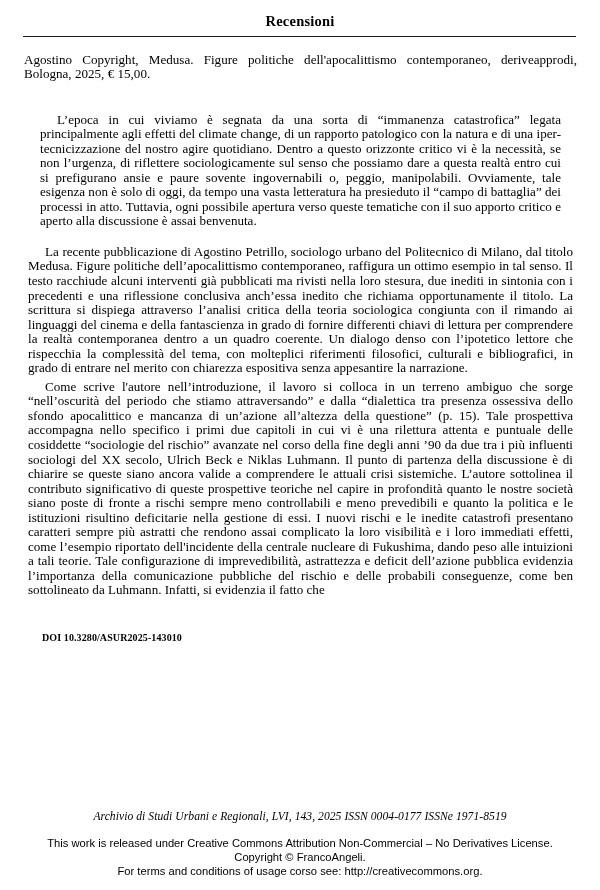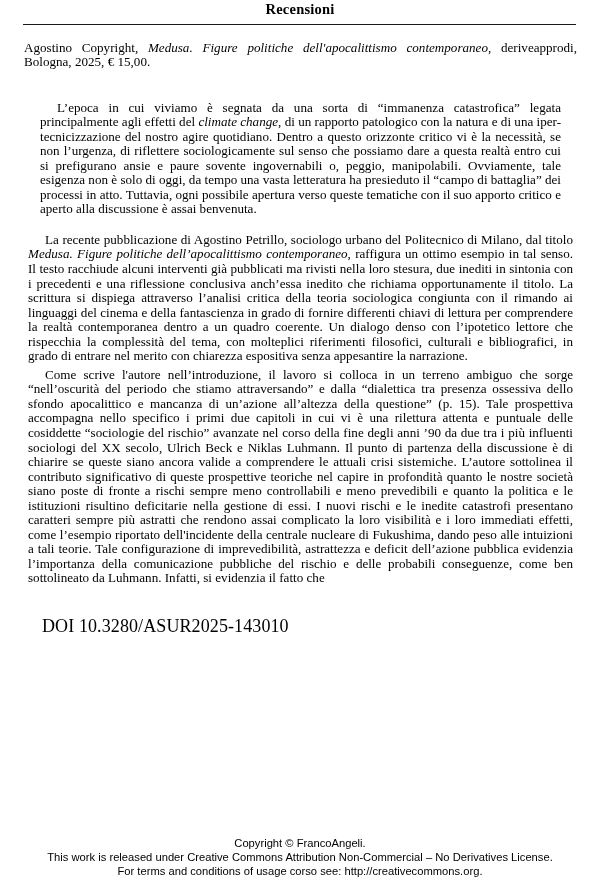--- a/index.html
+++ b/index.html
@@ -22,21 +22,21 @@
     box-sizing: border-box;
     padding: 0;
   }
 
   
   .running-head {
     text-align: center;
     font-weight: bold;
     font-size: 14.5px;
     letter-spacing: 0.2px;
-    padding-top: 2px;
+    padding-top: 14px;
     line-height: 1.1;
   }
   .head-rule {
     margin: 6px 24px 0 23px;
     border: 0;
     border-top: 1.1px solid #1a1a1a;
     height: 0;
   }
 
   
@@ -57,31 +57,31 @@
   p.para {
     margin: 4px;
     text-indent: 17px;
   }
   p.para-first {
     margin: 16px;
     padding-top: 14.5px;
     text-indent: 17px;
   }
   .it {
-    font-style: italic;
   }
 
   
   .doi {
     margin: 0 23px 0 24px;
     padding-top: 29px;
     padding-left: 18px;
-    font-size: 18px;
+    font-size: 10px;
     line-height: 14px;
     letter-spacing: 0.1px;
+    font-weight: bold;
   }
 
   
   .journal-line {
     position: absolute;
     left: 0;
     right: 0;
     top: 810px;
     text-align: center;
     font-style: italic;
@@ -120,20 +120,21 @@
     <p class="ref-head"><span>Agostino Copyright, </span><span class="it">Medusa. Figure politiche dell'apocalittismo contemporaneo</span><span>, deriveapprodi, Bologna, 2025, € 15,00.</span></p>
 
     <p class="para-first"><span>L’epoca in cui viviamo è segnata da una sorta di “immanenza catastrofica” legata principalmente agli effetti del </span><span class="it">climate change</span><span>, di un rapporto patologico con la natura e di una iper-tecnicizzazione del nostro agire quotidiano. Dentro a questo orizzonte critico vi è la necessità, se non l’urgenza, di riflettere sociologicamente sul senso che possiamo dare a questa realtà entro cui si prefigurano ansie e paure sovente ingovernabili o, peggio, manipolabili. Ovviamente, tale esigenza non è solo di oggi, da tempo una vasta letteratura ha presieduto il “campo di battaglia” dei processi in atto. Tuttavia, ogni possibile apertura verso queste tematiche con il suo apporto critico e aperto alla discussione è assai benvenuta.</span></p>
     <p class="para"><span>La recente pubblicazione di Agostino Petrillo, sociologo urbano del Politecnico di Milano, dal titolo </span><span class="it">Medusa. Figure politiche dell’apocalittismo contemporaneo</span><span>, raffigura un ottimo esempio in tal senso. Il testo racchiude alcuni interventi già pubblicati ma rivisti nella loro stesura, due inediti in sintonia con i precedenti e una riflessione conclusiva anch’essa inedito che richiama opportunamente il titolo. La scrittura si dispiega attraverso l’analisi critica della teoria sociologica congiunta con il rimando ai linguaggi del cinema e della fantascienza in grado di fornire differenti chiavi di lettura per comprendere la realtà contemporanea dentro a un quadro coerente. Un dialogo denso con l’ipotetico lettore che rispecchia la complessità del tema, con molteplici riferimenti filosofici, culturali e bibliografici, in grado di entrare nel merito con chiarezza espositiva senza appesantire la narrazione.</span></p>
     <p class="para"><span>Come scrive l'autore nell’introduzione, il lavoro si colloca in un terreno ambiguo che sorge “nell’oscurità del periodo che stiamo attraversando” e dalla “dialettica tra presenza ossessiva dello sfondo apocalittico e mancanza di un’azione all’altezza della questione” (p. 15). Tale prospettiva accompagna nello specifico i primi due capitoli in cui vi è una rilettura attenta e puntuale delle cosiddette “sociologie del rischio” avanzate nel corso della fine degli anni ’90 da due tra i più influenti sociologi del XX secolo, Ulrich Beck e Niklas Luhmann. Il punto di partenza della discussione è di chiarire se queste siano ancora valide a comprendere le attuali crisi sistemiche. L’autore sottolinea il contributo significativo di queste prospettive teoriche nel capire in profondità quanto le nostre società siano poste di fronte a rischi sempre meno controllabili e meno prevedibili e quanto la politica e le istituzioni risultino deficitarie nella gestione di essi. I nuovi rischi e le inedite catastrofi presentano caratteri sempre più astratti che rendono assai complicato la loro visibilità e i loro immediati effetti, come l’esempio riportato dell'incidente della centrale nucleare di Fukushima, dando peso alle intuizioni a tali teorie. Tale configurazione di imprevedibilità, astrattezza e deficit dell’azione pubblica evidenzia l’importanza della comunicazione pubbliche del rischio e delle probabili conseguenze, come ben sottolineato da Luhmann. Infatti, si evidenzia il fatto che</span></p>
 
   </div>
 
   <div class="doi">DOI 10.3280/ASUR2025-143010</div>
 
+  <div class="journal-line">Archivio di Studi Urbani e Regionali, LVI, 143, 2025 ISSN 0004-0177 ISSNe 1971-8519</div>
 
   <div class="footer">
+    <div>This work is released under Creative Commons Attribution Non-Commercial – No Derivatives License.</div>
     <div>Copyright © FrancoAngeli.</div>
-    <div>This work is released under Creative Commons Attribution Non-Commercial – No Derivatives License.</div>
     <div>For terms and conditions of usage corso see: http://creativecommons.org.</div>
   </div>
 
 </div>
 
 </body></html>

